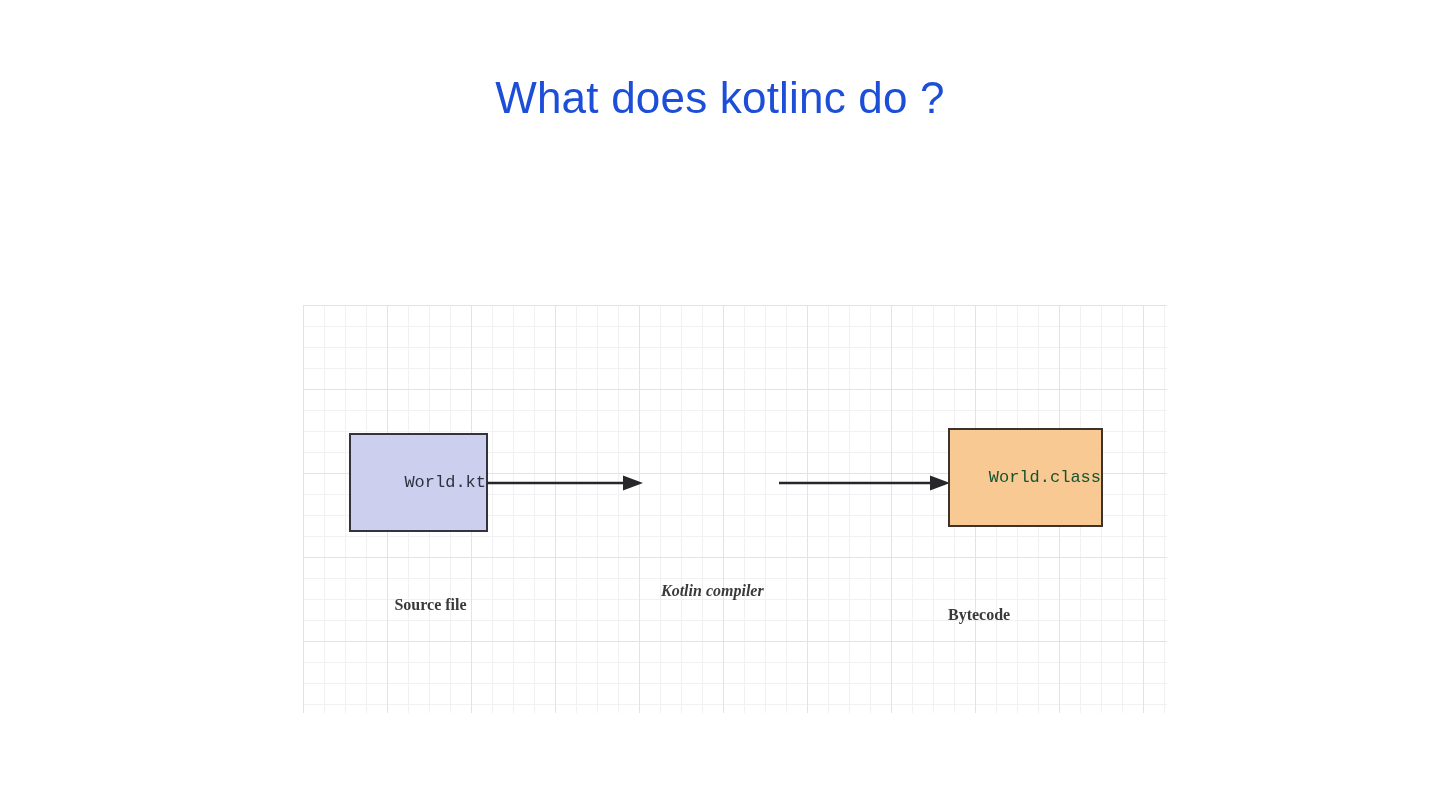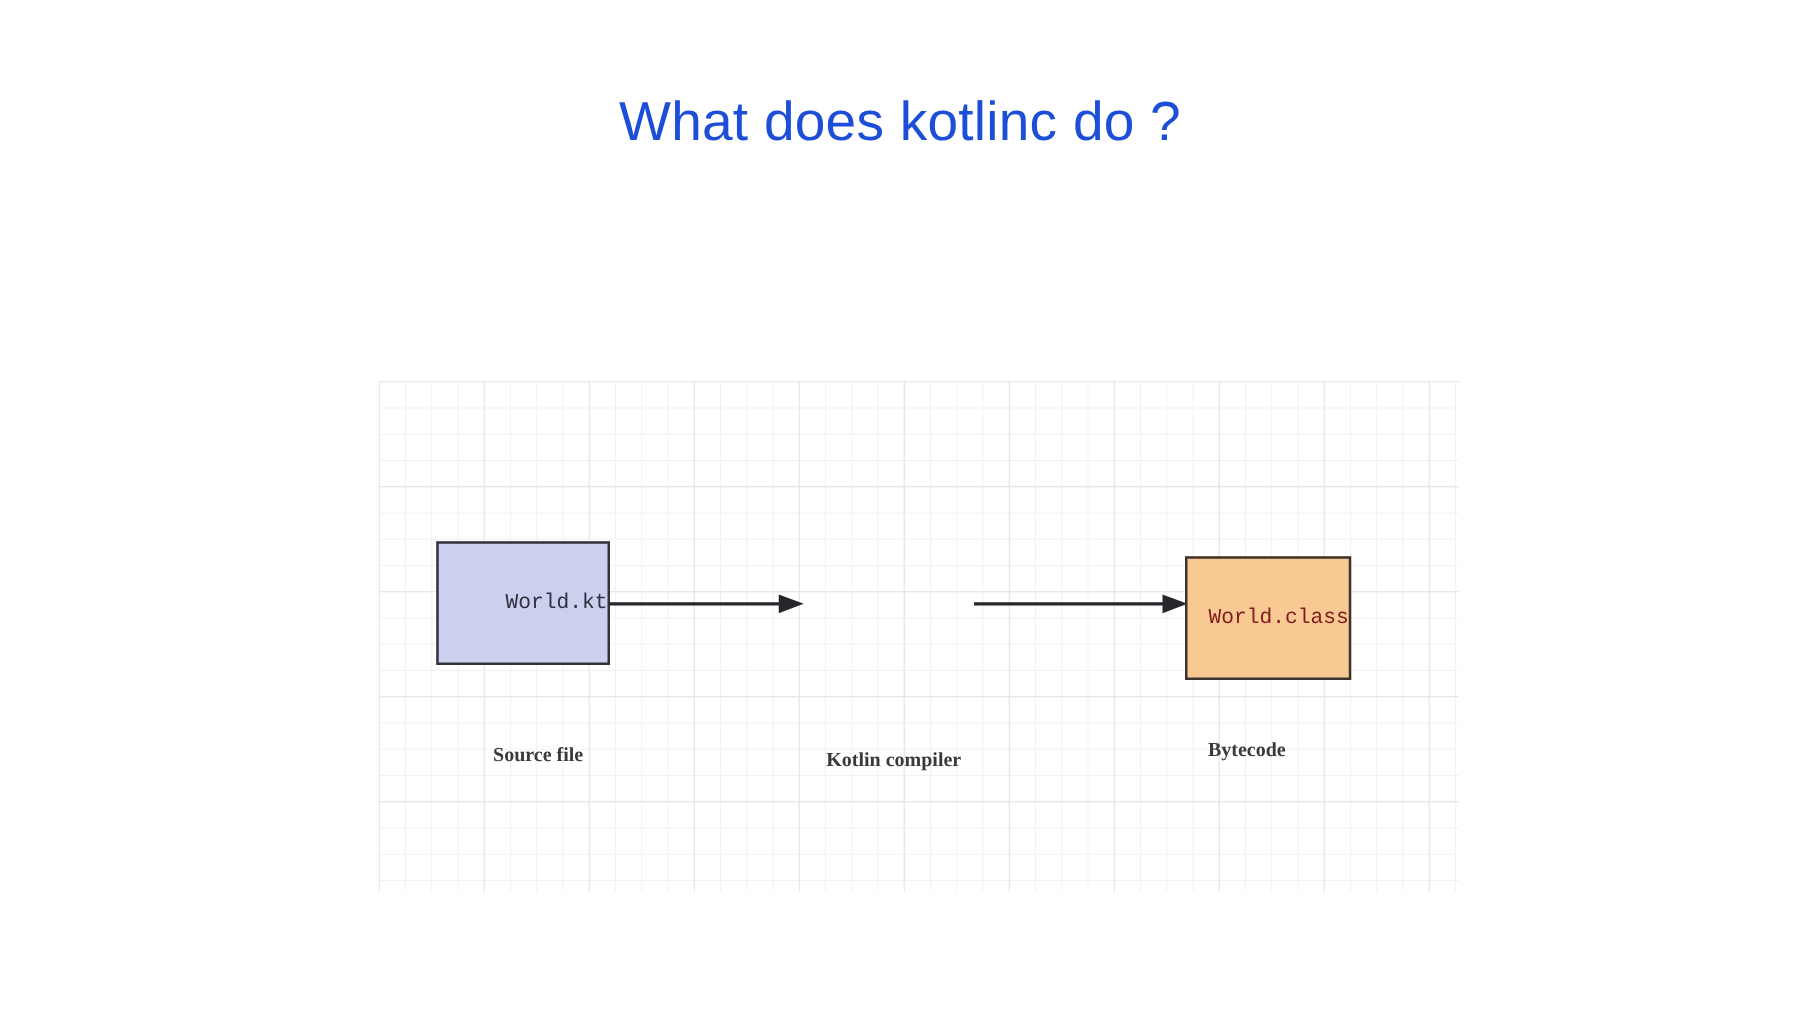--- a/index.html
+++ b/index.html
@@ -83,26 +83,26 @@
     width: 139px;
     height: 99px;
     background: #ffffff;
     border: 2.5px solid #33333d;
     border-radius: 9px;
     color: #2a2a2a;
   }
 
   .node-bytecode {
     left: 645px;  
-    top: 140px;
-    width: 133px;
+    top: 123px;
+    width: 155px;
     height: 99px;
     background: #f9c994;
     border: 2.5px solid #3c342c;
-    color: #7f1d1d;
+    color: #14532d;
   }
 
   
   .connector {
     position: absolute;
     height: 20px;
     top: 168px;     
   }
   .connector svg { display: block; }
 
@@ -113,22 +113,22 @@
   .caption {
     position: absolute;
     font-family: "Liberation Serif", serif;
     font-size: 16px;
     font-weight: bold;
     color: #3a3a3a;
     white-space: nowrap;
     line-height: 1;
   }
   .caption-source   { left: 78px;  top: 292px; width: 99px;  text-align: center; }
-  .caption-compiler { left: 358px; top: 296px; width: 99px;  text-align: center; }
-  .caption-bytecode { left: 645px; top: 288px; width: 99px;  text-align: center; }
+  .caption-compiler { left: 358px; top: 278px; width: 99px;  text-align: center; font-style: italic; }
+  .caption-bytecode { left: 645px; top: 302px; width: 99px;  }
 </style>
 </head>
 <body>
 
 <div class="slide-title">What does kotlinc do ?</div>
 
 <div class="diagram-canvas">
 
   <div class="node node-source">
     <span>World.kt</span>

